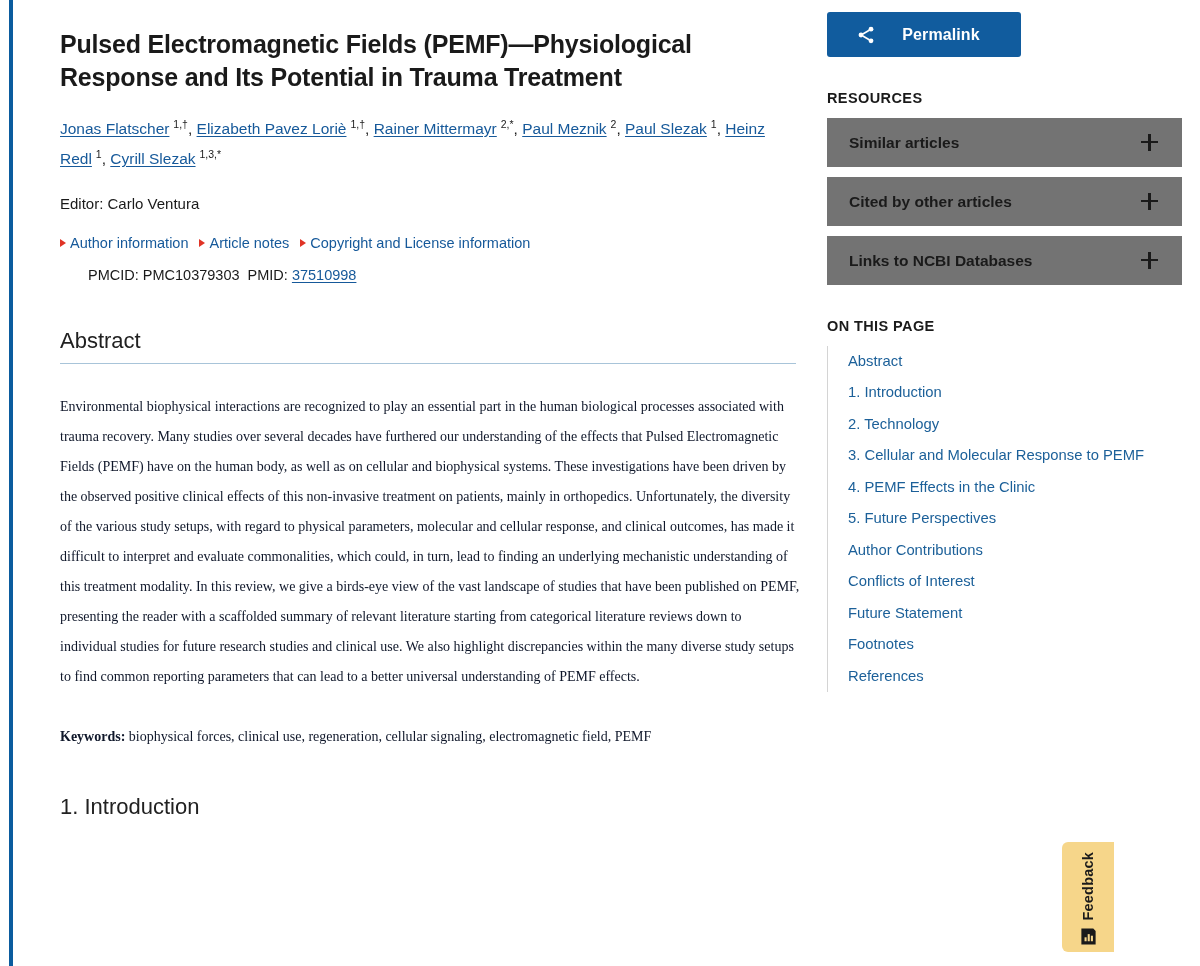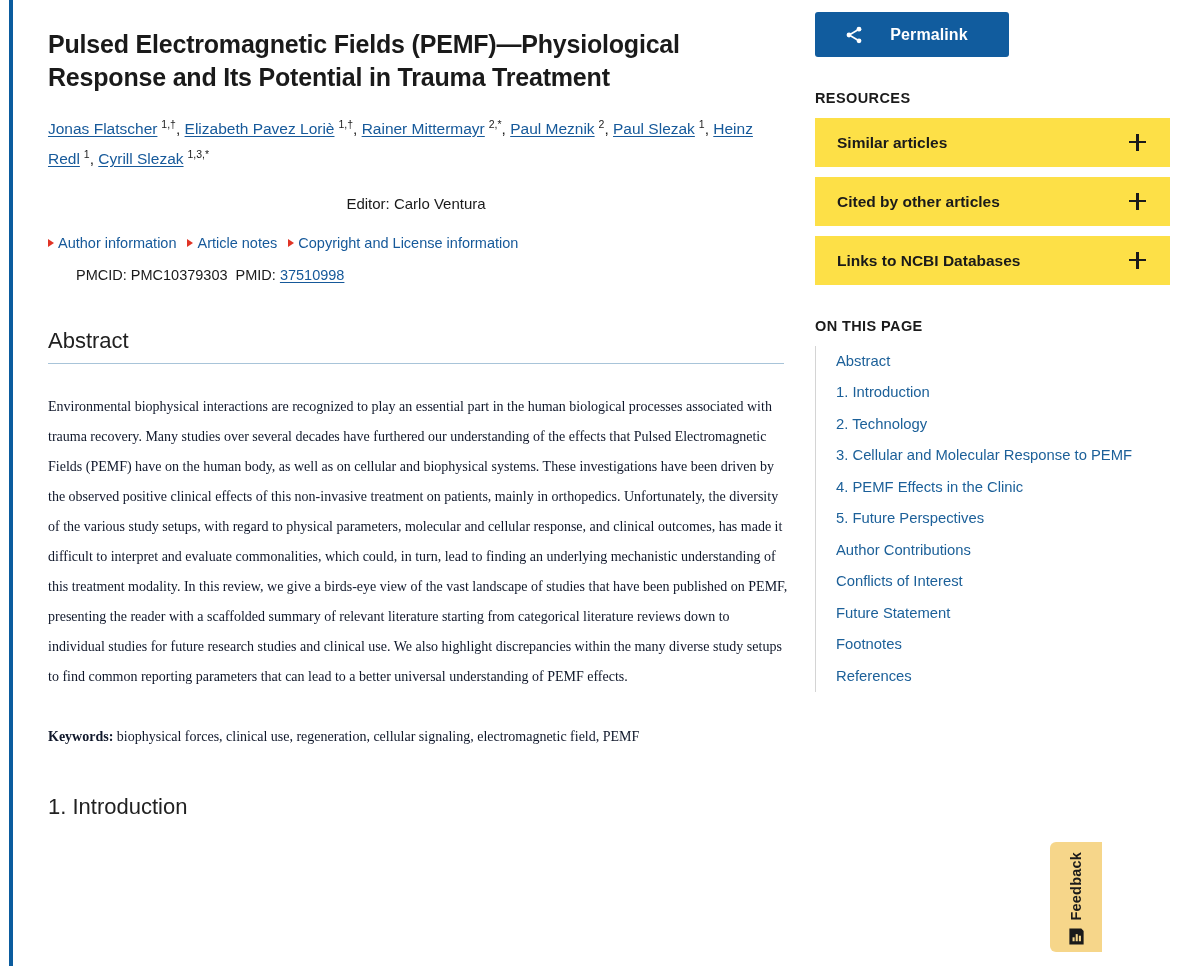--- a/index.html
+++ b/index.html
@@ -25,21 +25,21 @@
     left: 9px;
     top: 0;
     width: 4px;
     height: 966px;
     background: #0b5c9e;
   }
 
   
   .page {
     position: absolute;
-    left: 0; top: 0;
+    left: 12px; top: 0;
     width: 1102px;
     height: 966px;
   }
 
   
   .article-col {
     position: absolute;
     left: 48px;
     top: 0;
     width: 736px;
@@ -74,21 +74,20 @@
     color: #1a1a1a;
     text-decoration: none;
     margin-left: 1px;
   }
   .sep { color: #1a1a1a; }
 
   .editor-line {
     margin-top: 21px;
     font-size: 15px;
     color: #1a1a1a;
-    text-align: center;
   }
 
   .meta-links {
     margin-top: 23px;
     font-size: 14.5px;
     color: #16599a;
   }
   .meta-links .mlink {
     color: #16599a;
     text-decoration: none;
@@ -186,21 +185,21 @@
   .side-head {
     margin-top: 33px;
     font-size: 14.5px;
     font-weight: bold;
     letter-spacing: 0.4px;
     color: #1a1a1a;
   }
 
   .accordion { margin-top: 12px; }
   .acc-item {
-    background: #fde047;
+    background: #737373;
     height: 49px;
     display: flex;
     align-items: center;
     padding: 0 24px 0 22px;
     margin-bottom: 10px;
     cursor: pointer;
   }
   .acc-label {
     flex: 1;
     font-size: 15.5px;

